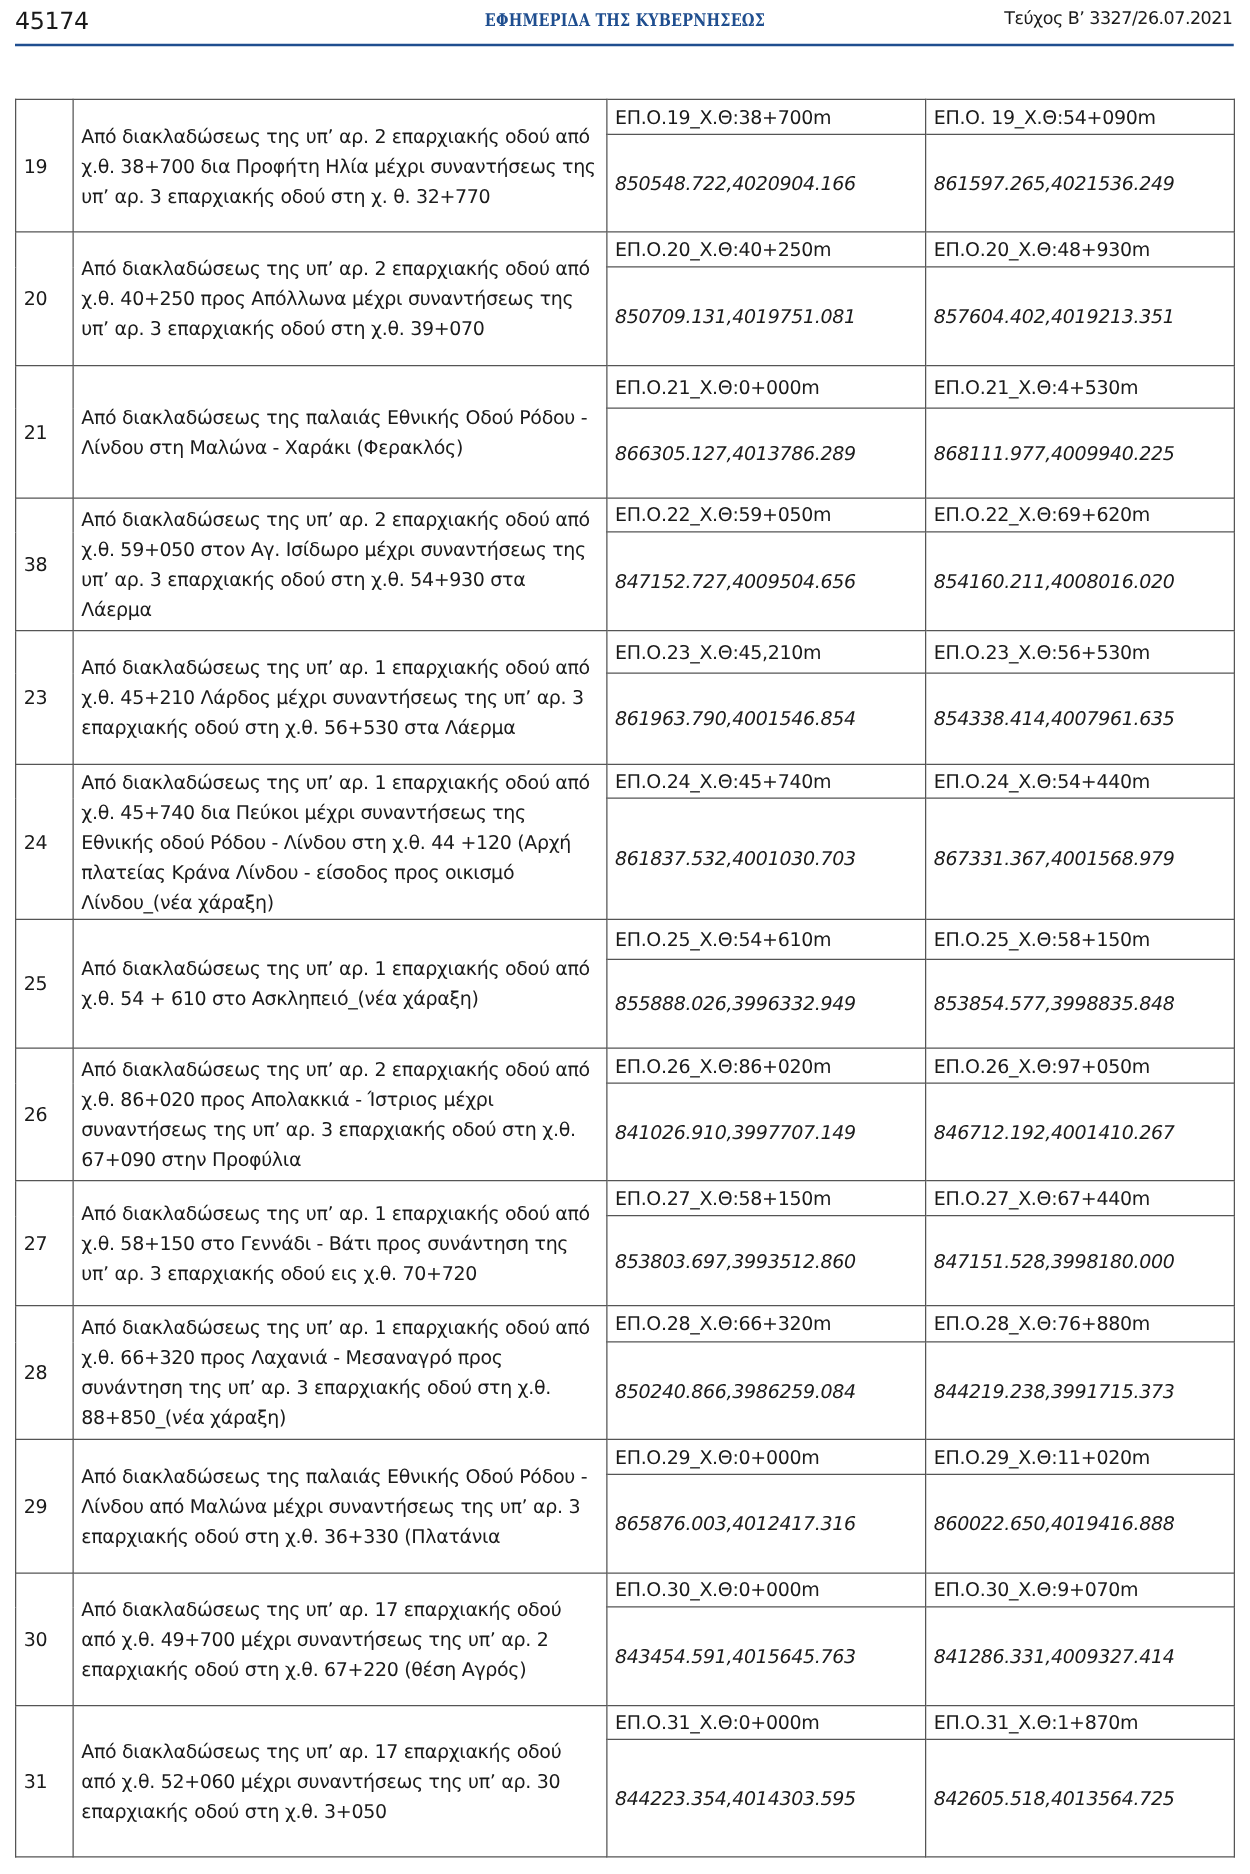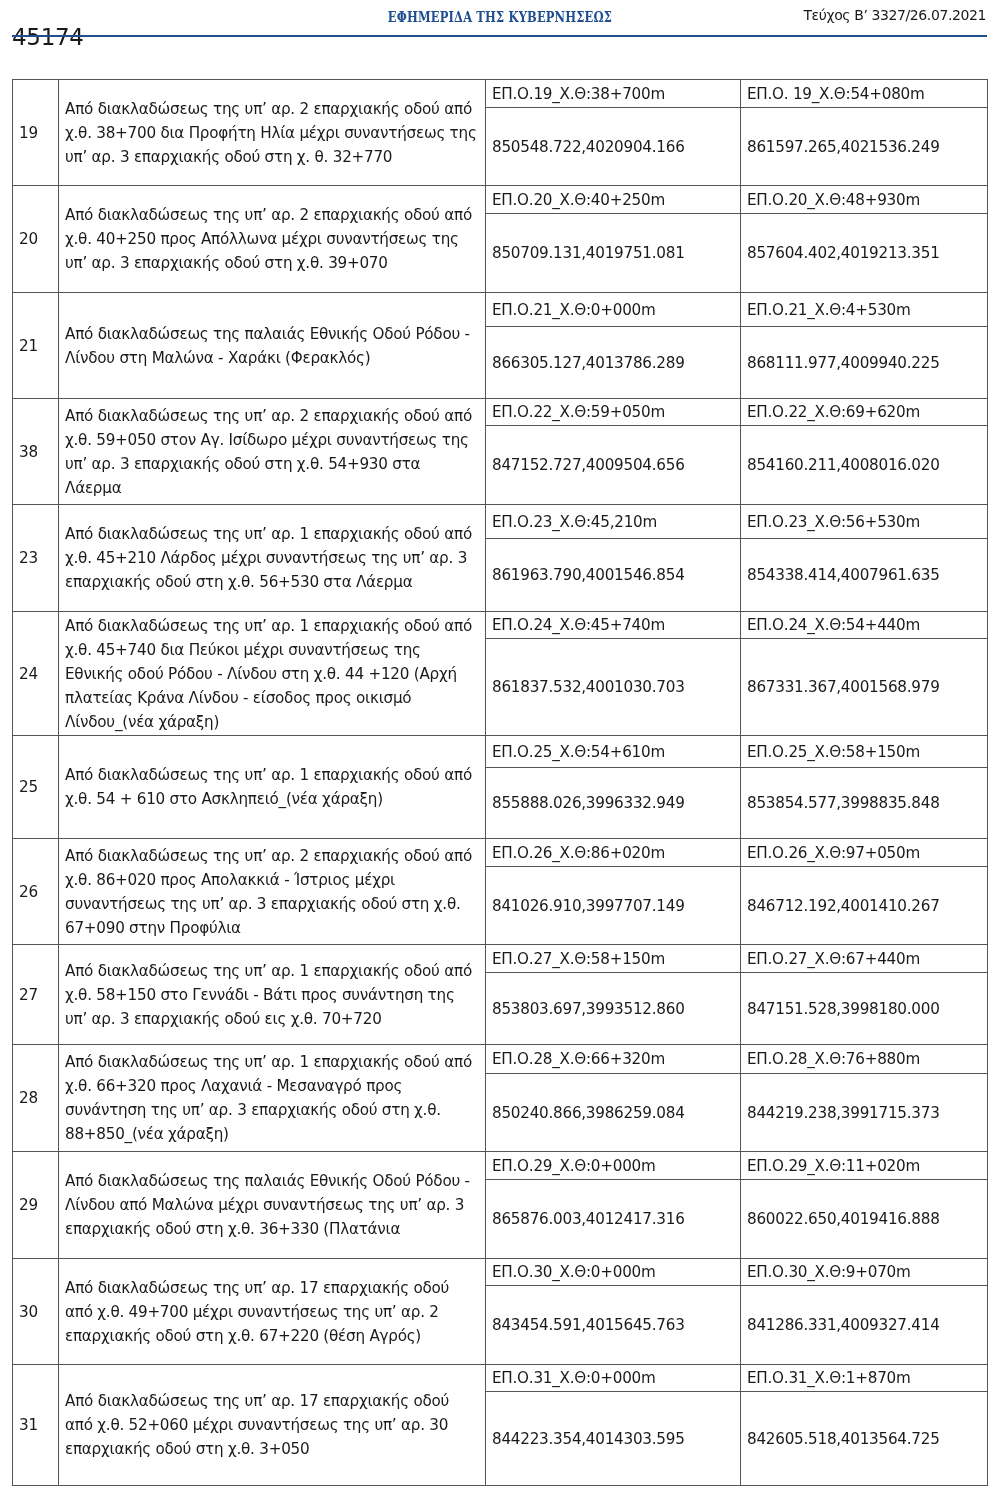--- a/index.html
+++ b/index.html
@@ -1,33 +1,33 @@
 <!DOCTYPE html>
 <html><head>
   <meta charset="utf-8">
   <style>
     html, body { margin: 0; padding: 0; background: #ffffff; }
     body { width: 1000px; height: 1499px; position: relative; overflow: hidden;
            font-family: "DejaVu Sans", "Liberation Sans", sans-serif; color: #1a1a1a; }
     .hdr { position: absolute; left: 0; top: 0; width: 1000px; height: 40px; }
-    .hdr-page { position: absolute; left: 12px; top: 24px; font-size: 23px; letter-spacing: -0.3px; }
+    .hdr-page { position: absolute; left: 12px; top: 6px; font-size: 19px; letter-spacing: -0.3px; }
     .hdr-title { position: absolute; left: 0; width: 1000px; top: 9px; text-align: center;
                  font-family: "DejaVu Serif", "Liberation Serif", serif; font-weight: bold;
                  font-size: 14px; color: #1f4e8f; letter-spacing: 0.2px; transform: scaleX(0.82); }
     .hdr-issue { position: absolute; right: 14px; top: 7px; font-size: 14px; letter-spacing: -0.4px; }
     .hdr-rule { position: absolute; left: 12px; top: 35px; width: 975px; height: 2px; background: #1f4e8f; }
 
     table.coords { position: absolute; left: 12px; top: 79px; width: 975px; border-collapse: collapse;
                    table-layout: fixed; }
     table.coords td { border: 1px solid #555; padding: 0 6px; vertical-align: middle;
                       font-size: 15.2px; line-height: 24px; letter-spacing: -0.25px; }
     td.num { text-align: left; padding-left: 8px; }
     td.desc { padding-left: 6px; }
     td.code { white-space: nowrap; height: 26px; }
-    td.xy { white-space: nowrap; }
+    td.xy { white-space: nowrap; font-style: italic; }
     col.c-num { width: 46px; }
     col.c-desc { width: 427px; }
     col.c-a { width: 255px; }
     col.c-b { width: 247px; }
   </style>
 </head>
 <body>
 
 <div class="hdr">
   <span class="hdr-page">45174</span>
@@ -41,21 +41,21 @@
     <col class="c-num">
       <col class="c-desc">
       <col class="c-a">
       <col class="c-b">
   </colgroup>
   <tbody id="tbody">
   <tr class="r1" style="height: 28px;">
     <td class="num" rowspan="2">19</td>
     <td class="desc" rowspan="2">Από διακλαδώσεως της υπ’ αρ. 2 επαρχιακής οδού από χ.θ. 38+700 δια Προφήτη Ηλία μέχρι συναντήσεως της υπ’ αρ. 3 επαρχιακής οδού στη χ. θ. 32+770</td>
     <td class="code">ΕΠ.Ο.19_Χ.Θ:38+700m</td>
-    <td class="code">ΕΠ.Ο. 19_Χ.Θ:54+080m</td>
+    <td class="code">ΕΠ.Ο. 19_Χ.Θ:54+090m</td>
   </tr>
   <tr class="r2" style="height: 78px;">
     <td class="xy">850548.722,4020904.166</td>
     <td class="xy">861597.265,4021536.249</td>
   </tr>
 
   <tr class="r1" style="height: 28px;">
     <td class="num" rowspan="2">20</td>
     <td class="desc" rowspan="2">Από διακλαδώσεως της υπ’ αρ. 2 επαρχιακής οδού από χ.θ. 40+250 προς Απόλλωνα μέχρι συναντήσεως της υπ’ αρ. 3 επαρχιακής οδού στη χ.θ. 39+070</td>
     <td class="code">ΕΠ.Ο.20_Χ.Θ:40+250m</td>

